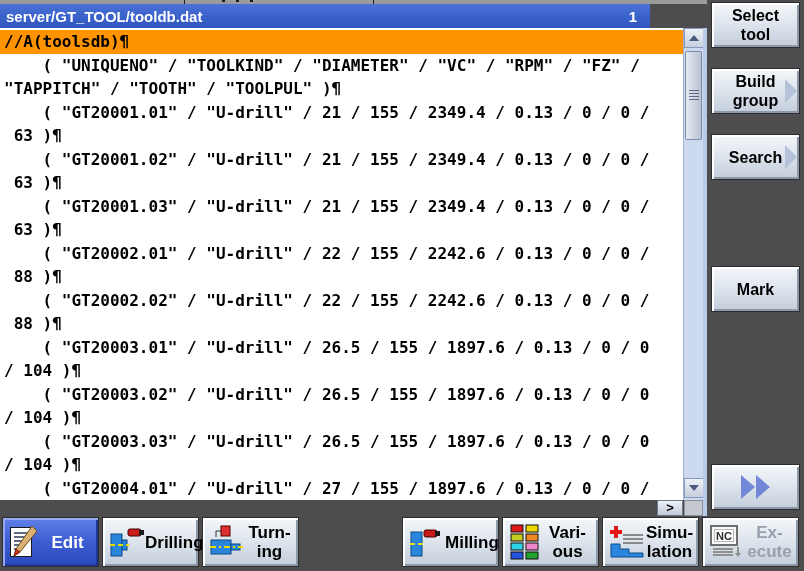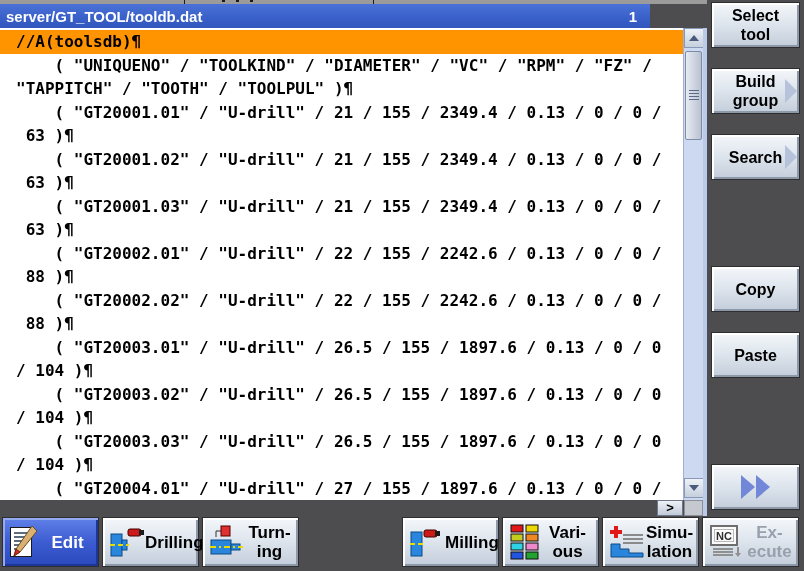--- a/index.html
+++ b/index.html
@@ -16,21 +16,21 @@
             background:linear-gradient(180deg,#4a72d6 0%,#3a61ca 55%,#3156bd 100%);
             color:#fff;font-weight:bold;font-size:15px;display:flex;align-items:center;}
   .titlebar .tpath{padding-left:6px;flex:1;}
   .titlebar .tpage{padding-right:13px;}
 
   
   .editor{position:absolute;left:0;top:28px;width:683px;height:472px;background:#ffffff;
           overflow:hidden;}
   .ed-lines{position:absolute;left:0;top:2px;width:100%;}
   .ed-line{white-space:pre;font-family:"DejaVu Sans Mono",monospace;font-weight:bold;
-           font-size:16px;line-height:23.5px;color:#000;padding-left:16px;}
+           font-size:16px;line-height:23.5px;color:#000;padding-left:4px;}
   .ed-line.hl{background:#ff9300;}
 
   
   .vscroll{position:absolute;left:683px;top:28px;width:20px;height:472px;background:#cdd9f0;
            border-left:1px solid #9fb0d0;box-sizing:border-box;}
   .sbtn{position:absolute;left:0;width:20px;height:20px;
         background:linear-gradient(180deg,#eef2f7,#c6cfdd);
         border:1px solid #8898b8;box-sizing:border-box;display:flex;align-items:center;justify-content:center;}
   .tri-up{width:0;height:0;border-left:5px solid transparent;border-right:5px solid transparent;
           border-bottom:6px solid #4a5a7c;}
@@ -152,24 +152,21 @@
     </div>
     <div class="softkey" style="top:2px">
       <span class="sk-label">Select
 tool</span>
     </div>
     <div class="softkey" style="top:134px">
       <span class="sk-label">Search</span>
       <span class="sk-arrow"></span>
     </div>
     <div class="softkey" style="top:266px">
-      <span class="sk-label">Copy</span>
-    </div>
-    <div class="softkey" style="top:332px">
-      <span class="sk-label">Paste</span>
+      <span class="sk-label">Mark</span>
     </div>
     <div class="softkey" style="top:464px">
       <span class="ff-wrap">
         <span class="ff-tri"></span>
           <span class="ff-tri"></span>
       </span>
     </div>
   </div>
 
   <div class="bottombar">

